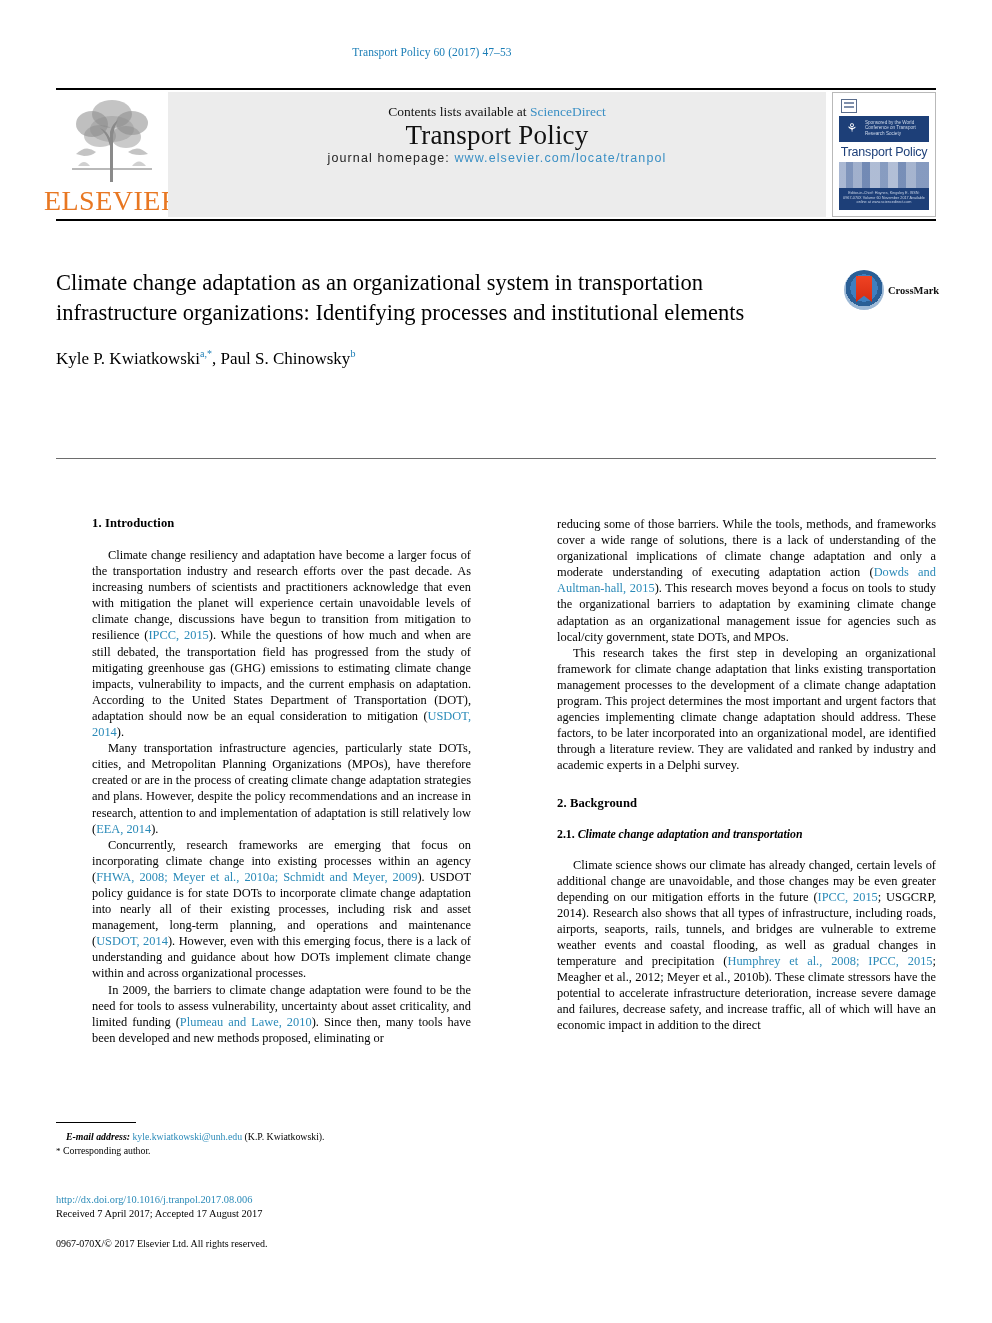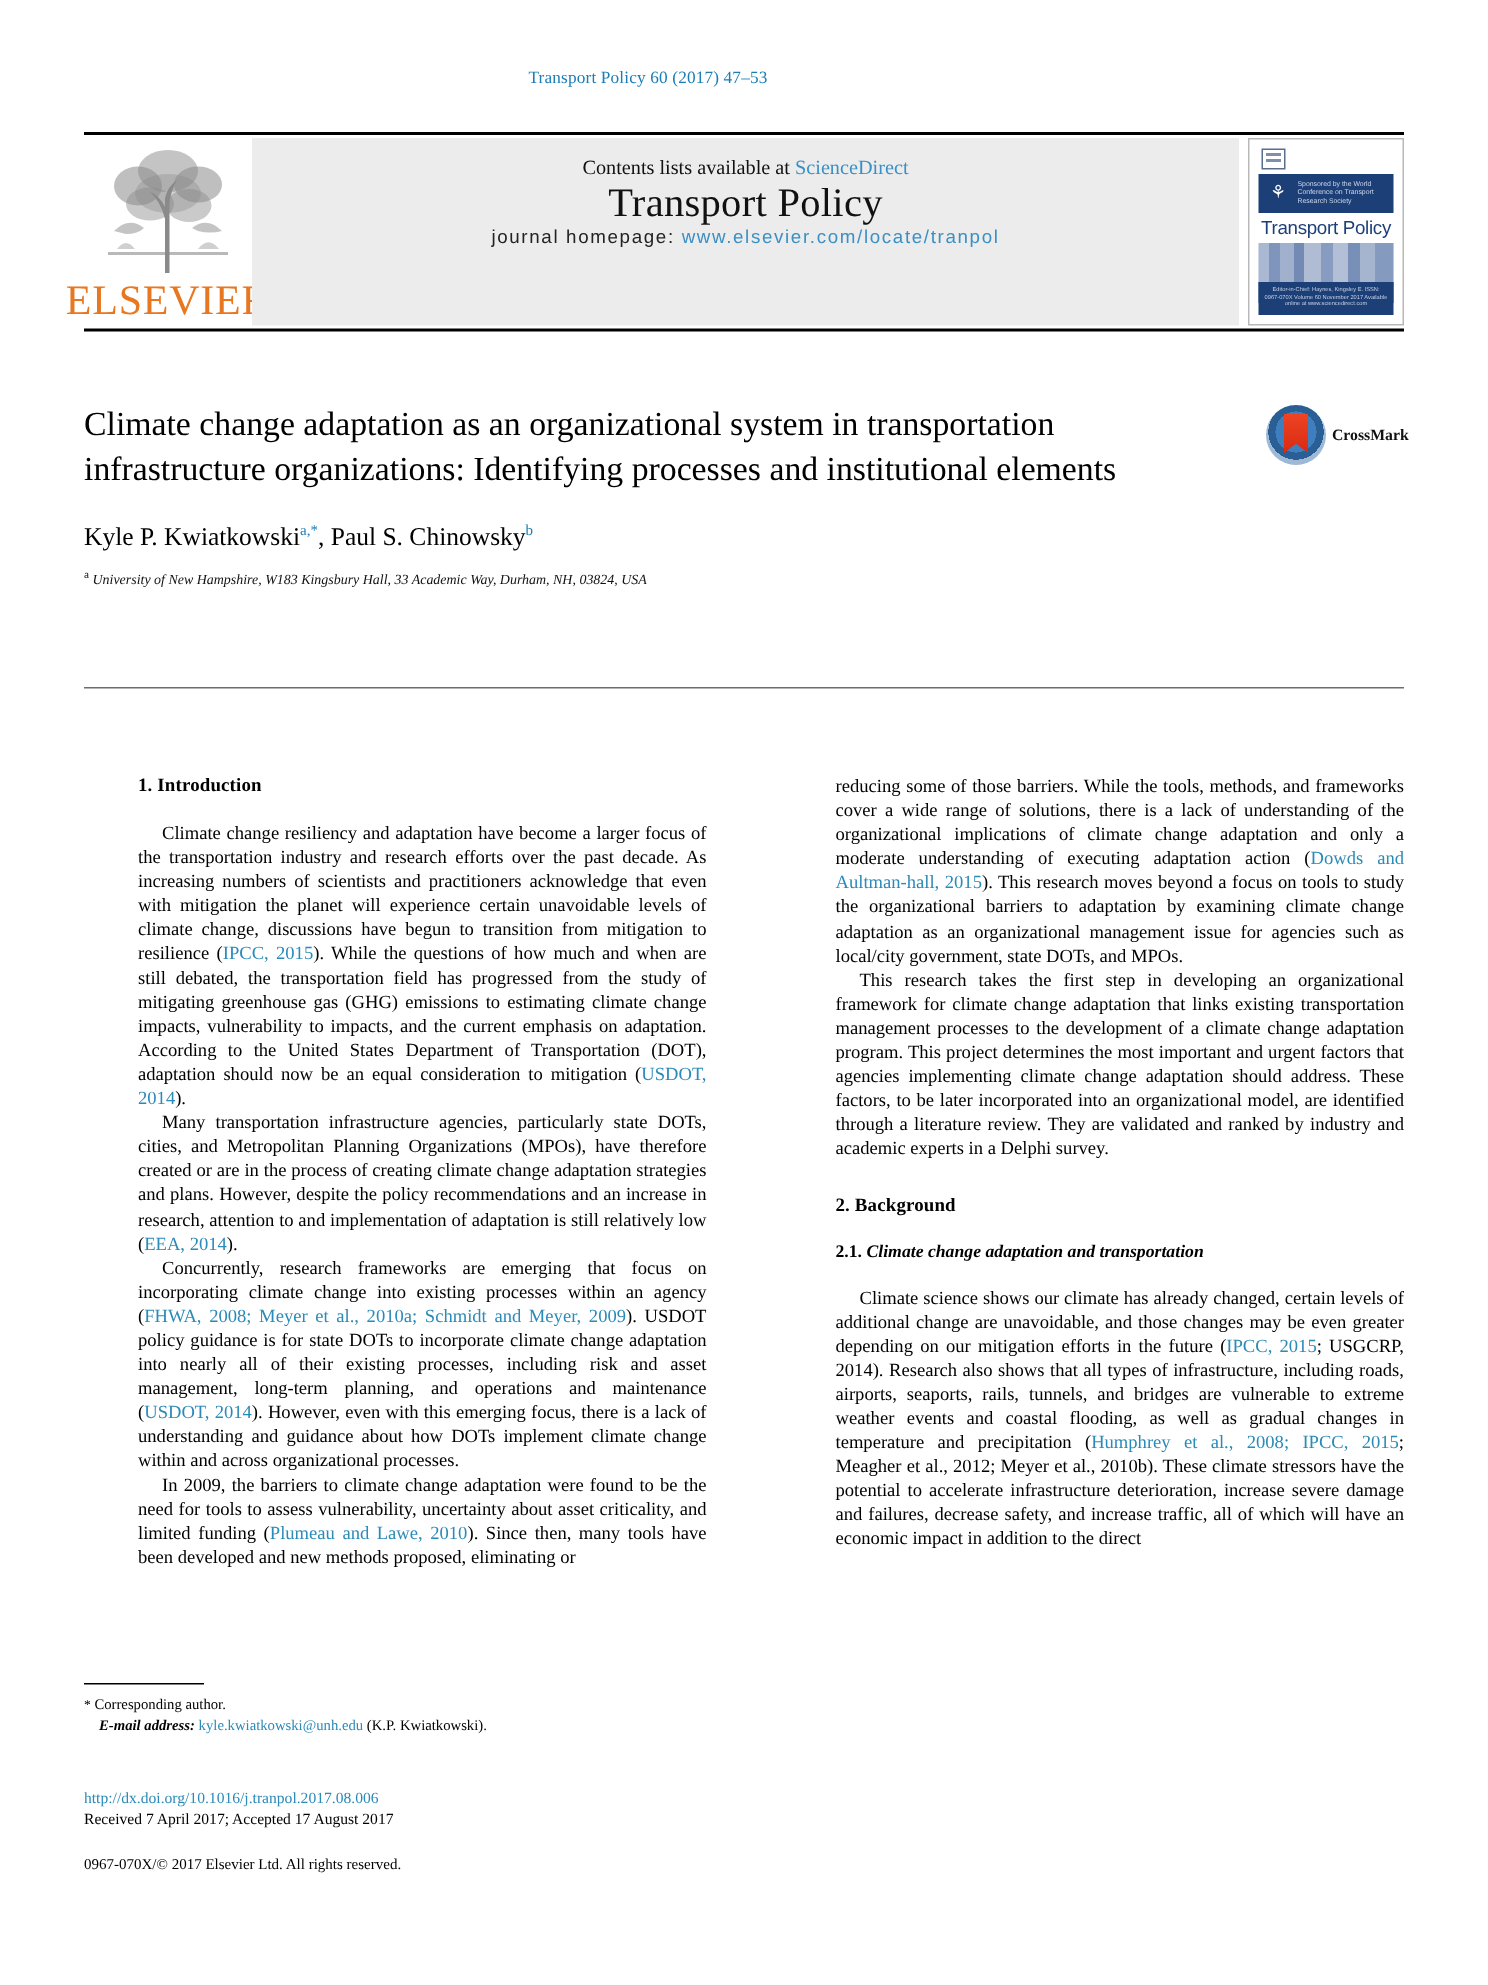--- a/index.html
+++ b/index.html
@@ -374,21 +374,20 @@
       <div class="crossmark-word">CrossMark</div>
     </div>
 
     <h1 class="article-title">Climate change adaptation as an organizational system in transportation infrastructure organizations: Identifying processes and institutional elements</h1>
 
     <div class="authors">
       <span><span>Kyle P. Kwiatkowski</span><sup>a,</sup><sup class="star">*</sup></span><span>, </span><span><span>Paul S. Chinowsky</span><sup>b</sup></span>
     </div>
 
     <div class="affiliations">
-      <div><sup>a</sup> <span>University of New Hampshire, W183 Kingsbury Hall, 33 Academic Way, Durham, NH, 03824, USA</span></div>
     </div>
   </div>
 
   <div class="rule-title-bottom"></div>
 
   <div class="columns">
 
     <div class="col">
       <h2 class="sec">1.  Introduction</h2>
       <p class="para">Climate change resiliency and adaptation have become a larger focus of the transportation industry and research efforts over the past decade. As increasing numbers of scientists and practitioners acknowledge that even with mitigation the planet will experience certain unavoidable levels of climate change, discussions have begun to transition from mitigation to resilience (<a class="ref" href="#">IPCC, 2015</a>). While the questions of how much and when are still debated, the transportation field has progressed from the study of mitigating greenhouse gas (GHG) emissions to estimating climate change impacts, vulnerability to impacts, and the current emphasis on adaptation. According to the United States Department of Transportation (DOT), adaptation should now be an equal consideration to mitigation (<a class="ref" href="#">USDOT, 2014</a>).</p>
@@ -402,29 +401,29 @@
       <p class="para">This research takes the first step in developing an organizational framework for climate change adaptation that links existing transportation management processes to the development of a climate change adaptation program. This project determines the most important and urgent factors that agencies implementing climate change adaptation should address. These factors, to be later incorporated into an organizational model, are identified through a literature review. They are validated and ranked by industry and academic experts in a Delphi survey.</p>
       <h2 class="sec spaced">2.  Background</h2>
       <h3 class="subsec"><span class="num">2.1.  </span><span>Climate change adaptation and transportation</span></h3>
       <p class="para">Climate science shows our climate has already changed, certain levels of additional change are unavoidable, and those changes may be even greater depending on our mitigation efforts in the future (<a class="ref" href="#"></a><a class="ref" href="#">IPCC, 2015</a>; USGCRP, 2014). Research also shows that all types of infrastructure, including roads, airports, seaports, rails, tunnels, and bridges are vulnerable to extreme weather events and coastal flooding, as well as gradual changes in temperature and precipitation (<a class="ref" href="#">Humphrey et al., 2008; </a><a class="ref" href="#">IPCC, 2015</a>; Meagher et al., 2012; Meyer et al., 2010b). These climate stressors have the potential to accelerate infrastructure deterioration, increase severe damage and failures, decrease safety, and increase traffic, all of which will have an economic impact in addition to the direct</p>
     </div>
 
   </div>
 
   <div class="footnote-rule"></div>
   <div class="footnote">
-    <div>
-      <span class="star">*</span>
-      <span>Corresponding author.</span>
-    </div>
     <div style="padding-left:10px">
       <span class="em">E-mail address:</span>
       <a href="#">kyle.kwiatkowski@unh.edu</a>
       <span>(K.P. Kwiatkowski).</span>
     </div>
+    <div>
+      <span class="star">*</span>
+      <span>Corresponding author.</span>
+    </div>
   </div>
 
   <div class="doi-block">
     <div class="doi">http://dx.doi.org/10.1016/j.tranpol.2017.08.006</div>
     <div>Received 7 April 2017; Accepted 17 August 2017</div>
   </div>
 
   <div class="copyright">0967-070X/© 2017 Elsevier Ltd. All rights reserved.</div>
 
 </div>

